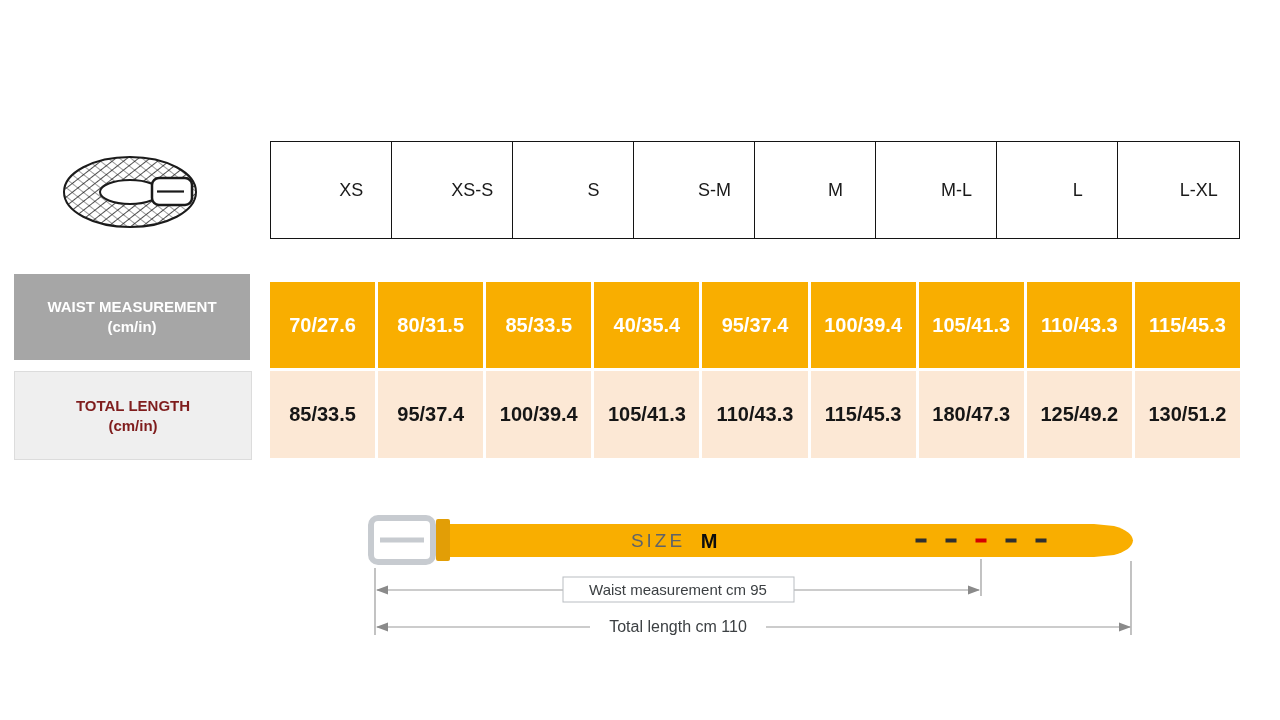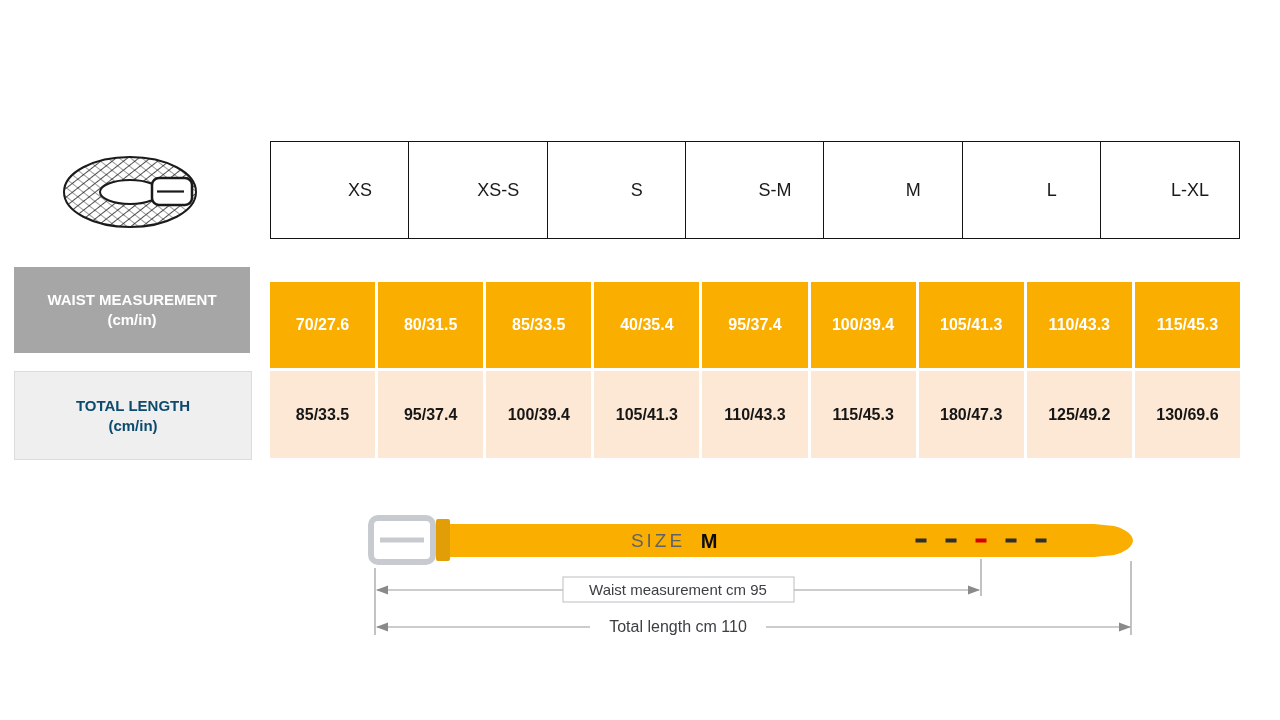--- a/index.html
+++ b/index.html
@@ -51,40 +51,40 @@
     width: 236px;
     display: flex;
     flex-direction: column;
     align-items: center;
     justify-content: center;
     text-align: center;
     font-weight: bold;
     font-size: 15px;
     line-height: 20px;
   }
-  .row-label.gray   { top: 267px; height: 86px; background: #A6A6A6; color: #ffffff; }
-  .row-label.light  { top: 371px; height: 87px; background: #EFEFEF; color: #0c4a6e; border: 1px solid #DCDCDC; }
+  .row-label.gray   { top: 274px; height: 86px; background: #A6A6A6; color: #ffffff; }
+  .row-label.light  { top: 371px; height: 87px; background: #EFEFEF; color: #7f1d1d; border: 1px solid #DCDCDC; }
 
   
   .values-row {
     position: absolute;
     left: 270px;
     width: 970px;
     display: grid;
     grid-template-columns: repeat(9, 1fr);
     column-gap: 3px;
   }
   .values-row.waist  { top: 282px; height: 86px; }
   .values-row.length { top: 371px; height: 87px; }
   .value-cell {
     display: flex;
     align-items: center;
     justify-content: center;
     font-weight: bold;
-    font-size: 16px;
+    font-size: 20px;
   }
   .values-row.waist  .value-cell { background: #F9AE00; color: #ffffff; }
   .values-row.length .value-cell { background: #FCE8D5; color: #161616; }
 
   
   .belt-diagram {
     position: absolute;
     left: 0;
     top: 498px;
     width: 1280px;
@@ -118,20 +118,21 @@
     <rect x="92" y="30" width="40" height="27" rx="7" fill="#ffffff" stroke="#1a1a1a" stroke-width="2.5"></rect>
     <line x1="97" y1="43.5" x2="124" y2="43.5" stroke="#1a1a1a" stroke-width="2.2"></line>
   </svg>
 
   <div class="sizes-row">
     <div class="size-cell">XS</div>
     <div class="size-cell">XS-S</div>
     <div class="size-cell">S</div>
     <div class="size-cell">S-M</div>
     <div class="size-cell">M</div>
+    <div class="size-cell">M-L</div>
     <div class="size-cell">L</div>
     <div class="size-cell">L-XL</div>
   </div>
 
   <div class="row-label gray">
     <span>WAIST MEASUREMENT</span>
     <span>(cm/in)</span>
   </div>
   <div class="row-label light">
     <span>TOTAL LENGTH</span>
@@ -152,21 +153,21 @@
 
   <div class="values-row length">
     <div class="value-cell">85/33.5</div>
     <div class="value-cell">95/37.4</div>
     <div class="value-cell">100/39.4</div>
     <div class="value-cell">105/41.3</div>
     <div class="value-cell">110/43.3</div>
     <div class="value-cell">115/45.3</div>
     <div class="value-cell">180/47.3</div>
     <div class="value-cell">125/49.2</div>
-    <div class="value-cell">130/69.6</div>
+    <div class="value-cell">130/51.2</div>
   </div>
 
   <svg class="belt-diagram" viewBox="0 0 1280 170">
 
     <rect x="371" y="20" width="62" height="44" rx="7" fill="#ffffff" stroke="#C7CBD0" stroke-width="6"></rect>
     <line x1="380" y1="42" x2="424" y2="42" stroke="#C7CBD0" stroke-width="5"></line>
 
     <rect x="436" y="21" width="14" height="42" rx="2" fill="#E29E06"></rect>
 
     <rect x="450" y="26" width="644" height="33" fill="#F9AE00"></rect>

